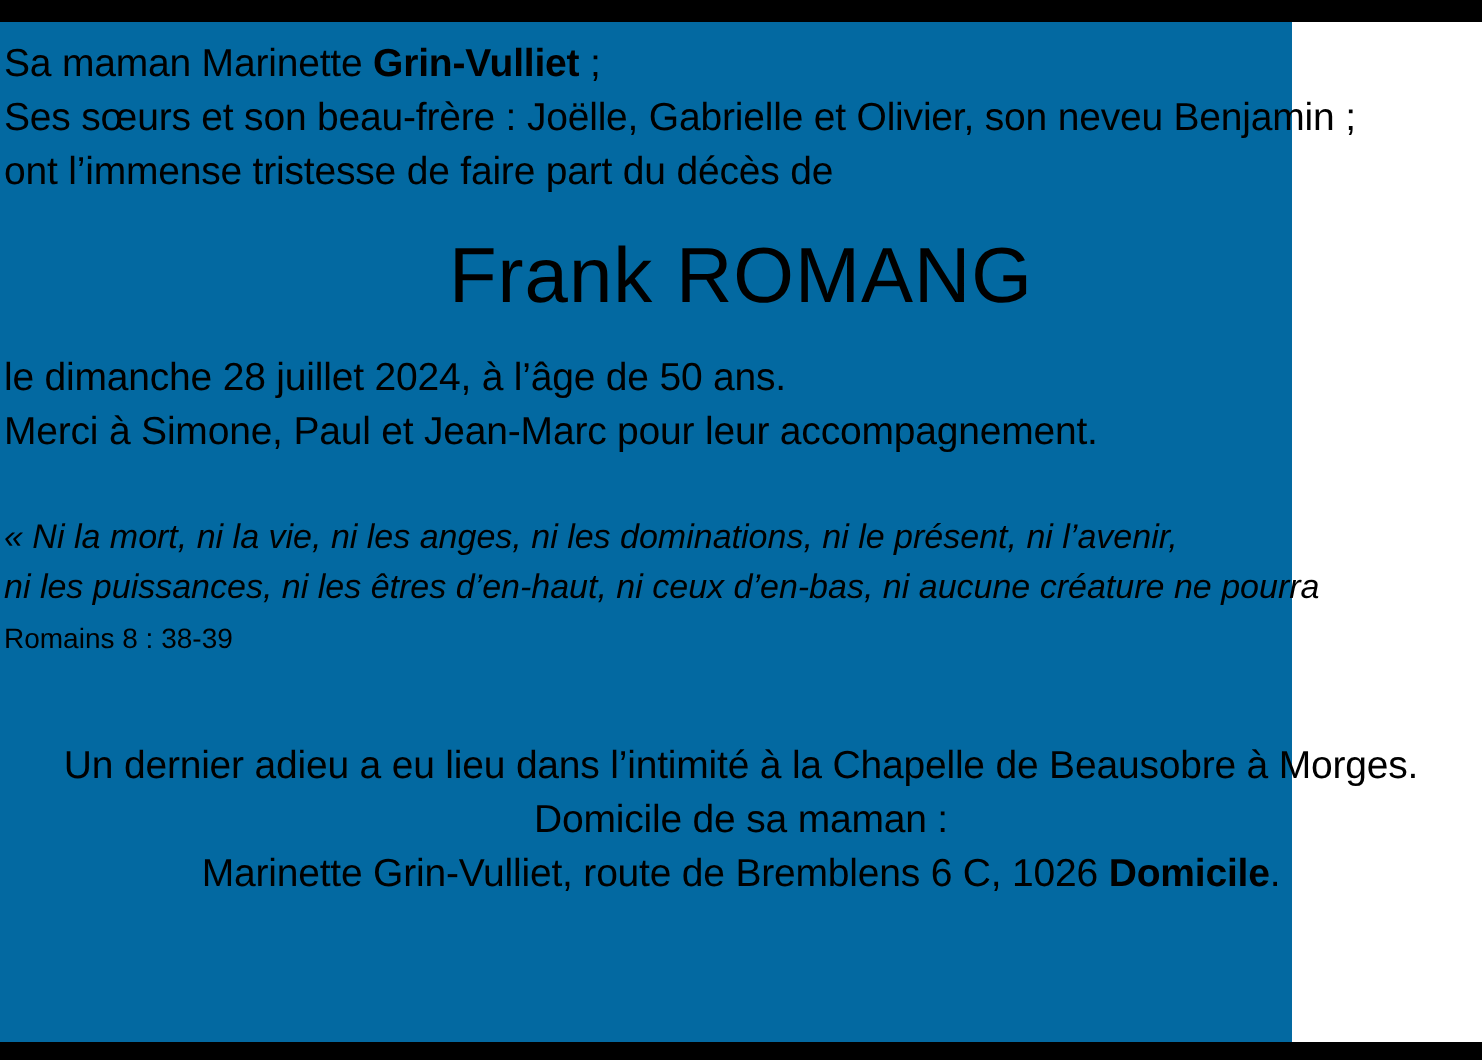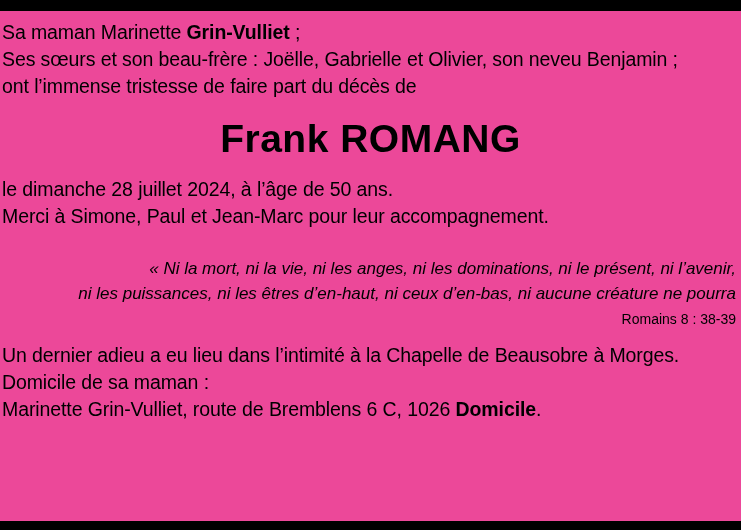--- a/index.html
+++ b/index.html
@@ -9,24 +9,24 @@
   }
   body {
     width: 741px;
     height: 530px;
     font-family: "Liberation Sans", sans-serif;
     color: #000000;
     overflow: hidden;
   }
   .page {
     position: relative;
-    width: 741px;
+    width: 646px;
     height: 530px;
     box-sizing: border-box;
-    background: #ec4899;
+    background: #0369a1;
   }
   .top-rule {
     position: absolute;
     top: 0;
     left: 0;
     width: 741px;
     height: 11px;
     background: #000000;
   }
   .bottom-rule {
@@ -56,45 +56,46 @@
     font-weight: bold;
   }
   .name-block {
     text-align: center;
     margin-top: 16px;
     margin-bottom: 14px;
   }
   .deceased-name {
     font-size: 39px;
     line-height: 46px;
-    font-weight: bold;
+    font-weight: normal;
     letter-spacing: 0.5px;
   }
   .mid-block {
     margin-top: 6px;
   }
   .quote-block {
     margin-top: 26px;
-    text-align: right;
+    text-align: left;
     padding-right: 3px;
   }
   .quote-line {
     font-size: 17px;
     line-height: 25px;
     font-style: italic;
     white-space: nowrap;
   }
   .quote-ref {
     font-size: 14px;
     line-height: 25px;
     margin-top: 1px;
     white-space: nowrap;
   }
   .bottom-block {
-    margin-top: 10px;
+    margin-top: 38px;
+    text-align: center;
   }
 </style>
 </head>
 <body>
 
 <div class="page">
 
   <div class="top-rule"></div>
 
   <div class="content">

